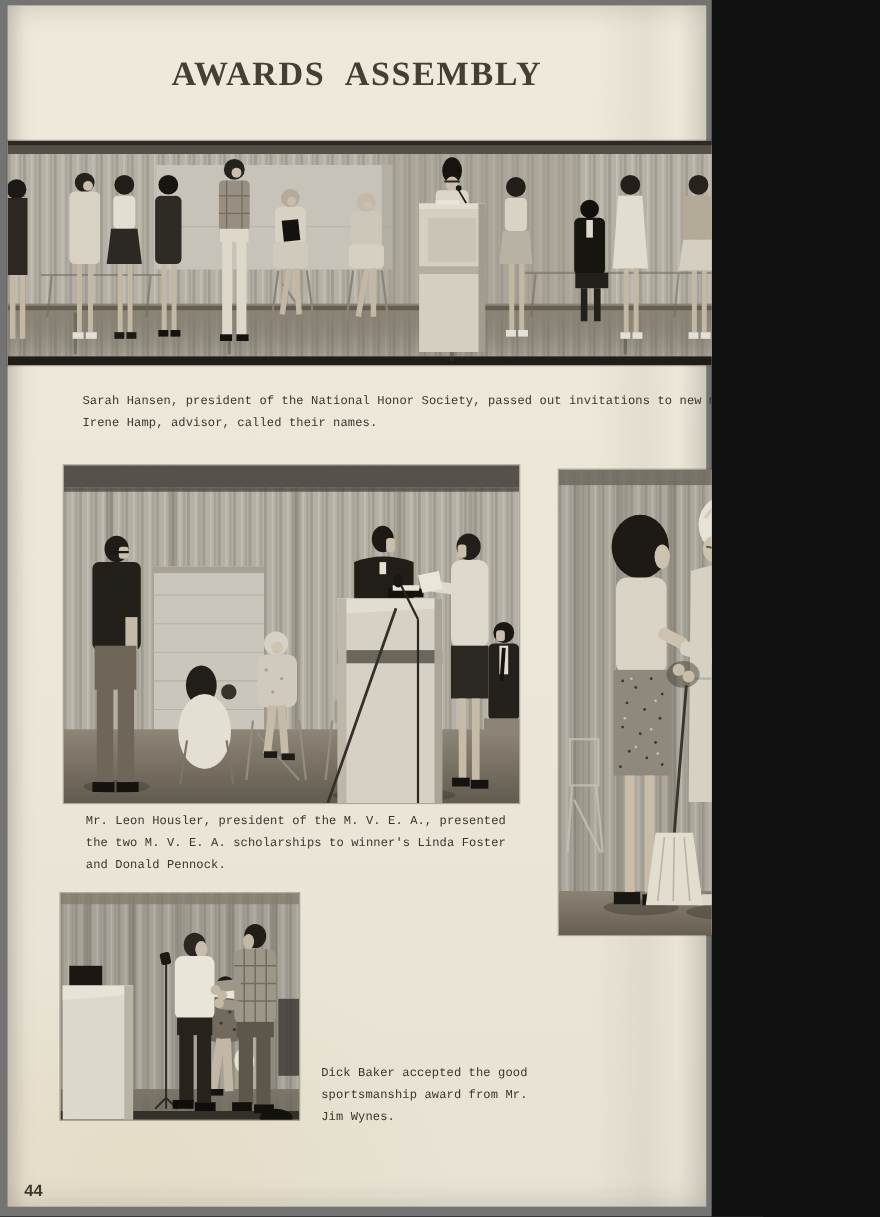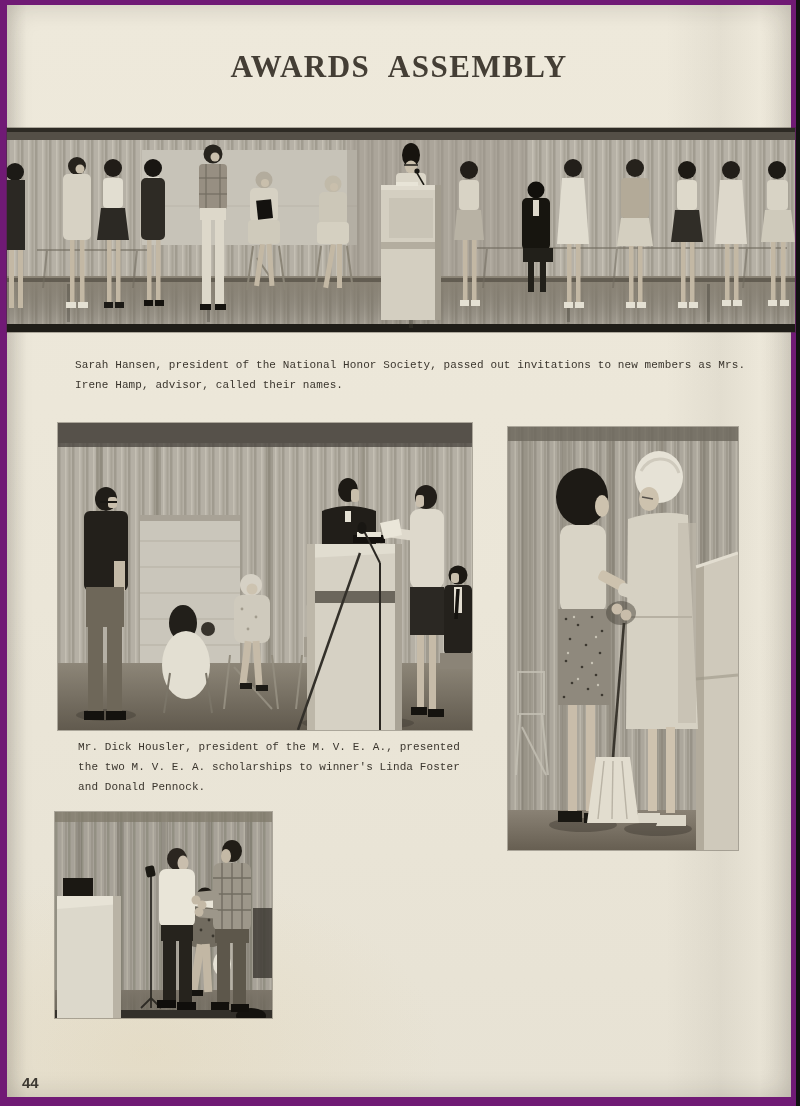--- a/index.html
+++ b/index.html
@@ -1,16 +1,16 @@
 <!DOCTYPE html>
 <html><head>
 <meta charset="utf-8">
 <style>
   html,body{margin:0;padding:0;background:#111;}
-  .scan{position:relative;width:796px;height:1106px;background:#701a75;overflow:hidden;
+  .scan{position:relative;width:647px;height:1106px;background:#737373;overflow:hidden;
         font-family:"Liberation Sans",sans-serif;}
   .paper{position:absolute;left:7px;top:5px;right:5px;bottom:9px;
     background:
       radial-gradient(ellipse 420px 260px at 18% 96%, rgba(216,196,148,0.22), rgba(216,196,148,0) 70%),
       linear-gradient(90deg, rgba(40,35,25,0.10) 0, rgba(40,35,25,0) 2.5%, rgba(40,35,25,0) 84%, rgba(40,35,25,0.05) 91%, rgba(40,35,25,0) 96%, rgba(40,35,25,0.08) 100%),
       linear-gradient(180deg,#eee9db 0%,#ebe6d8 55%,#e7e2d4 100%);
     box-shadow:inset 0 0 26px rgba(35,30,20,0.18);}
   .title{position:absolute;left:0;right:0;top:44px;text-align:center;
     font-family:"Liberation Serif",serif;font-weight:700;font-size:31px;color:#443e35;
     letter-spacing:1.5px;word-spacing:10px;}
@@ -369,21 +369,21 @@
           <circle cx="400" cy="152" r="9.5" fill="#1b1813"></circle>
             <rect x="393" y="150" width="8" height="10" rx="3" fill="#c9bfac"></rect>
           <rect x="386" y="162" width="28" height="70" rx="5" fill="#24211c"></rect>
           <rect x="396" y="164" width="8" height="26" fill="#e2ddd0"></rect>
           <line x1="400" y1="166" x2="398" y2="196" stroke="#15130f" stroke-width="3.5"></line>
           <rect x="382" y="230" width="32" height="16" fill="#8b8477"></rect>
         </g>
       </svg>
     </div>
 
-    <div class="caption" id="cap-mvea">Mr. Dick Housler, president of the M. V. E. A., presented the two M. V. E. A. scholarships to winner's Linda Foster and Donald Pennock.</div>
+    <div class="caption" id="cap-mvea">Mr. Leon Housler, president of the M. V. E. A., presented the two M. V. E. A. scholarships to winner's Linda Foster and Donald Pennock.</div>
 
     <div class="photo" id="ph-homemaking" aria-label="Black-and-white photo: girl with dark hair receiving a broom award from white-haired woman beside a podium">
       <svg width="230" height="423" viewBox="0 0 230 423" xmlns="http://www.w3.org/2000/svg">
         <defs>
           <pattern id="cur3" width="13" height="20" patternUnits="userSpaceOnUse">
             <rect width="13" height="20" fill="#aca79c"></rect>
             <rect width="2.5" height="20" fill="#989388"></rect>
             <rect x="6.5" width="1.5" height="20" fill="#bcb7ab"></rect>
             <rect x="10" width="2" height="20" fill="#a09b8f"></rect>
           </pattern>
@@ -568,16 +568,17 @@
         </g>
         <g>
           <circle cx="141" cy="88" r="4.5" fill="#c4b9a6"></circle>
             <circle cx="147" cy="93" r="4.5" fill="#c4b9a6"></circle>
             <circle cx="144" cy="100" r="4.5" fill="#c4b9a6"></circle>
         </g>
         <rect x="198" y="96" width="19" height="70" fill="#3a362f" opacity=".8"></rect>
       </svg>
     </div>
 
+    <div class="caption" id="cap-sportsmanship">Dick Baker accepted the good sportsmanship award from Mr. Jim Wynes.</div>
 
     <div class="pagenum">44</div>
   </div>
 </div>
 
 </body></html>

